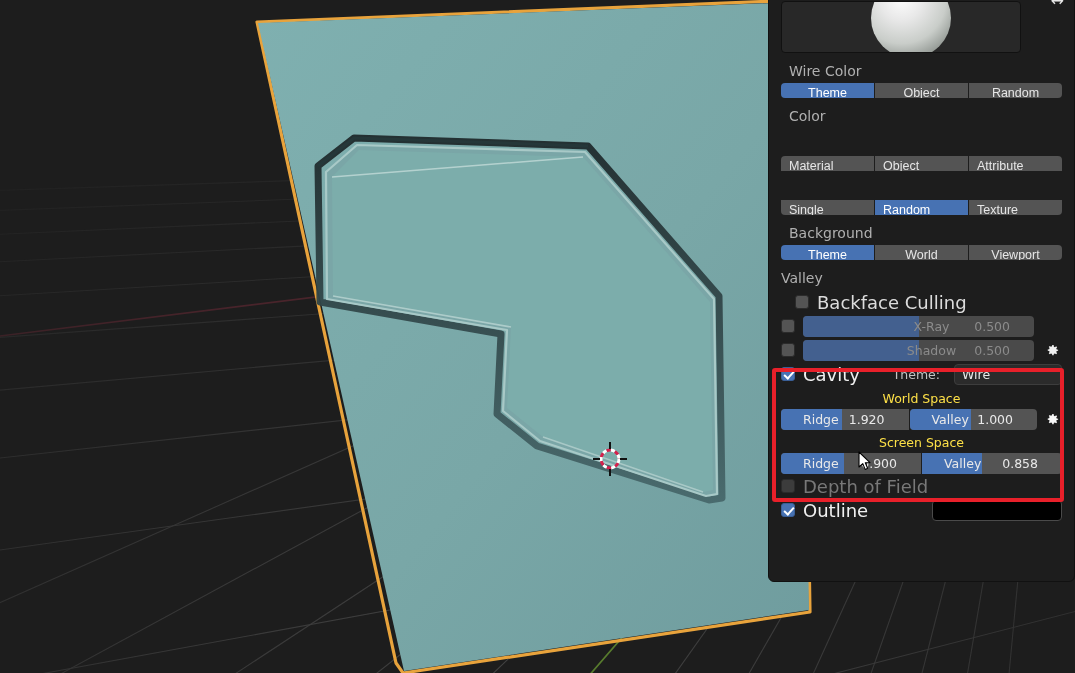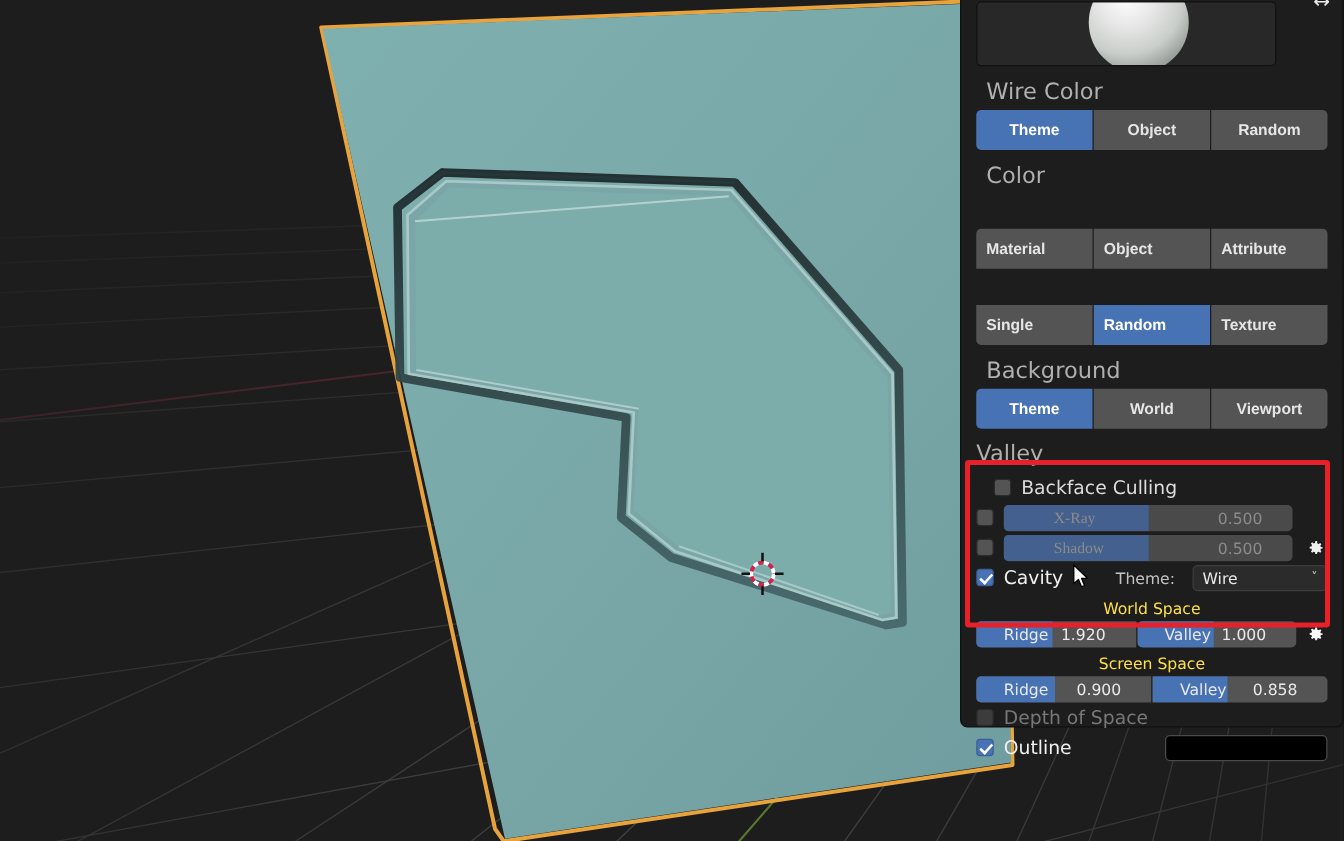--- a/index.html
+++ b/index.html
@@ -41,31 +41,31 @@
     position: absolute; left: 89px; top: -24px;
     width: 80px; height: 80px; border-radius: 50%;
     background: radial-gradient(circle at 38% 26%, #fdfdfd 0%, #e8e8e8 28%, #c9cdc9 58%, #8e948f 82%, #6f7671 100%);
   }
   .resize-arrow {
     position: absolute; right: 10px; top: 0px;
     color: #e8e8e8; font-size: 16px; line-height: 1;
     user-select: none;
   }
 
-  .sec-label { color: #b0b0b0; font-size: 18px; margin: 10px 0 4px 8px; }
+  .sec-label { color: #b0b0b0; font-size: 14px; margin: 10px 0 4px 8px; }
   .sec-label.opt { margin-left: 0px; }
 
   
   .seg-row { display: flex; width: 100%; gap: 1px; }
   .seg {
-    flex: 1; height: 32px; line-height: 21px;
+    flex: 1; height: 15px; line-height: 21px;
     background: #545454; color: #e6e6e6;
     font-size: 12.5px; text-align: center;
     border: none; cursor: pointer;
-    overflow: hidden; white-space: nowrap; font-weight: bold;
+    overflow: hidden; white-space: nowrap;
   }
   .seg.left { text-align: left; padding-left: 8px; }
   .seg.active { background: #4772b3; color: #ffffff; }
   .seg-row.single .seg:first-child { border-radius: 4px 0 0 4px; }
   .seg-row.single .seg:last-child  { border-radius: 0 4px 4px 0; }
   .seg-row.stack2 { flex-direction: column; gap: 1px; }
   .seg-row.stack2 .sub { display: flex; gap: 1px; }
   .seg-row.stack2 .sub .seg { flex: 1; margin-top: 28px; }
 
   
@@ -77,37 +77,37 @@
   }
   .chk.on { background: #4772b3; border-color: #3a5f97; }
   .chk.on::after {
     content: ""; position: absolute; left: 3.5px; top: 1px;
     width: 4px; height: 8px; border: solid #fff;
     border-width: 0 2px 2px 0; transform: rotate(42deg);
   }
   .chk.dim { background: #3c3c3c; border-color: #2b2b2b; }
   .chk.dim.on { background: #3e5986; }
   .chk.dim.on::after { border-color: #9aa6ba; }
-  .chk-lab { color: #dcdcdc; font-size: 15px; }
+  .chk-lab { color: #dcdcdc; font-size: 18px; }
   .chk-lab.dim { color: #787878; }
 
   
   .slider {
     position: relative; height: 21px; border-radius: 4px;
     background: #545454; overflow: hidden; cursor: ew-resize; flex: 1;
   }
   .slider .fill {
     position: absolute; left: 0; top: 0; bottom: 0;
     background: #4772b3;
   }
   .slider .sl-name {
     position: absolute; left: 0; right: 0; top: 0; height: 21px;
     line-height: 21px; text-align: center; color: #e9e9e9; font-size: 12.5px;
   }
-  .slider .sl-name.leftish { text-align: left; padding-left: 40px; font-family: Liberation Serif, serif; }
+  .slider .sl-name.leftish { text-align: center; padding-left: 26px; }
   .slider .sl-val {
     position: absolute; right: 24px; top: 0; height: 21px;
     line-height: 21px; color: #e9e9e9; font-size: 12.5px;
   }
   .slider.dim .fill { background: #43608f; }
   .slider.dim .sl-name, .slider.dim .sl-val { color: #8b8b8b; }
   .slider.dim { background: #4a4a4a; }
 
   .row-ind { display: flex; align-items: center; gap: 8px; height: 24px; }
   .row-ind .chk { margin-right: 0; }
@@ -379,21 +379,21 @@
         <div class="slider">
           <div class="fill" style="width:43%"></div>
           <div class="sl-name" style="text-align:left;padding-left:22px">Valley</div>
           <div class="sl-val">0.858</div>
         </div>
       </div>
     </div>
 
     <div class="chk-row">
       <div class="chk dim"></div>
-      <div class="chk-lab dim">Depth of Space</div>
+      <div class="chk-lab dim">Depth of Field</div>
     </div>
 
     <div class="chk-row">
       <div class="chk on"></div>
       <div class="chk-lab" style="color:#f0f0f0">Outline</div>
       <div class="color-swatch"></div>
     </div>
 
   </div>
 

